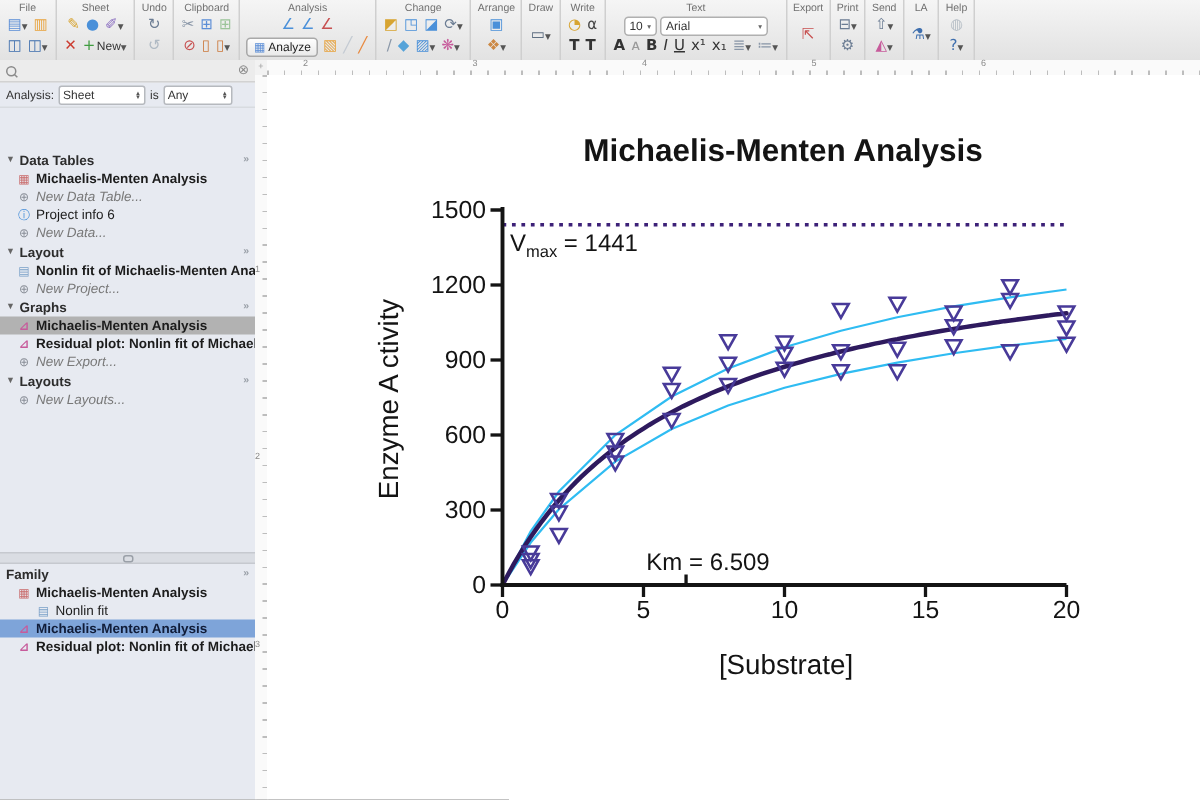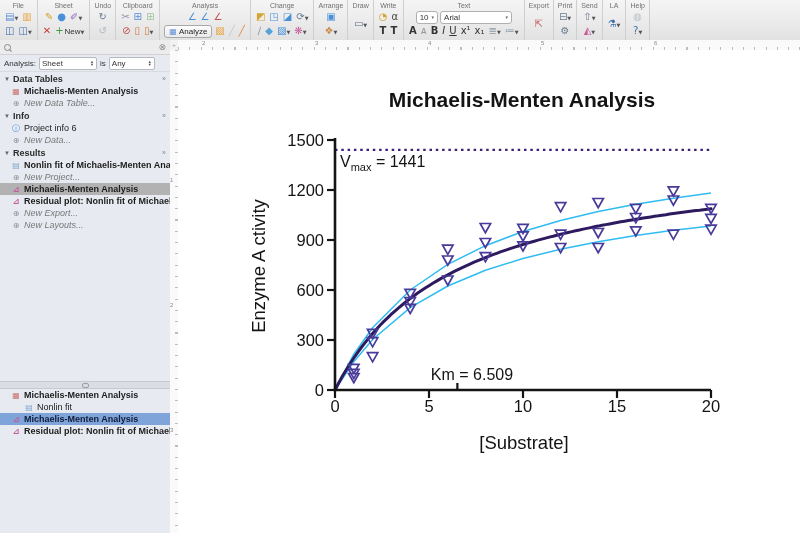--- a/index.html
+++ b/index.html
@@ -29,21 +29,21 @@
            border-right:1px solid #c2c5ca;display:flex;flex-direction:column;font-size:9px;color:#1c1c1c;}
   .search-row{height:14px;background:#ececec;border-bottom:1px solid #d2d2d2;display:flex;align-items:center;padding:0 4px;gap:4px;flex:none;}
   .mag{width:5px;height:5px;border:1px solid #8a8a8a;border-radius:50%;position:relative;flex:none;}
   .mag::after{content:"";position:absolute;width:3px;height:1px;background:#8a8a8a;transform:rotate(45deg);left:4px;top:5px;}
   .search-input{flex:1;border:none;outline:none;background:transparent;font-size:9px;height:12px;padding:0;}
   .clear-btn{color:#8a8a8a;font-size:9px;line-height:9px;font-family:"DejaVu Sans",sans-serif;flex:none;}
   .restrict-row{height:16px;display:flex;align-items:center;gap:3px;padding:0 4px;border-bottom:1px solid #d8dbe0;font-size:8px;flex:none;color:#333;}
   .msel{border:1px solid #b6b9be;background:#fff;border-radius:2px;height:11px;display:flex;align-items:center;font-size:8px;padding:0 2px;gap:2px;}
   .msel .stp{display:flex;flex-direction:column;font-size:4px;line-height:3px;color:#555;margin-left:auto;}
   .msel.w1{width:52px;} .msel.w2{width:40px;}
-  .nav{flex:none;}
+  .nav{flex:none;margin-top:28px;}
   .sec-header{height:13px;display:flex;align-items:center;padding:0 4px;font-weight:bold;color:#2d2d2d;gap:3px;}
   .sec-header .tri{font-size:6px;color:#666;}
   .sec-header .chev{margin-left:auto;color:#9aa0a8;font-size:7px;}
   .nav-item,.fam-item{height:12px;display:flex;align-items:center;padding-left:11px;gap:3px;white-space:nowrap;overflow:hidden;}
   .nav-item.muted,.fam-item.muted{color:#787878;font-style:italic;}
   .nav-item.bold,.fam-item.bold{font-weight:bold;}
   .nav-item.sel-gray{background:#b2b2b2;}
   .fam-item.sel-blue{background:#7ea4d9;color:#101c38;font-weight:bold;}
   .iicon{font-family:"DejaVu Sans",sans-serif;font-size:8px;width:10px;text-align:center;flex:none;}
   .flex-spacer{flex:1;}
@@ -268,68 +268,77 @@
           <span class="chev">»</span>
         </div>
         <div class="nav-item bold">
           <span class="iicon" style="color: rgb(201, 107, 107);">▦</span>
           <span>Michaelis-Menten Analysis</span>
         </div>
         <div class="nav-item muted">
           <span class="iicon" style="color: rgb(138, 143, 152);">⊕</span>
           <span>New Data Table...</span>
         </div>
-        <div class="sec-header">
-          <span class="tri">▼</span>
-          <span>Info</span>
-          <span class="chev">»</span>
-        </div>
         <div class="nav-item">
           <span class="iicon" style="color: rgb(74, 144, 217);">ⓘ</span>
           <span>Project info 6</span>
         </div>
         <div class="nav-item muted">
           <span class="iicon" style="color: rgb(138, 143, 152);">⊕</span>
           <span>New Data...</span>
         </div>
         <div class="sec-header">
           <span class="tri">▼</span>
-          <span>Results</span>
+          <span>Layout</span>
           <span class="chev">»</span>
         </div>
         <div class="nav-item bold">
           <span class="iicon" style="color: rgb(122, 160, 200);">▤</span>
           <span>Nonlin fit of Michaelis-Menten Analysis</span>
         </div>
         <div class="nav-item muted">
           <span class="iicon" style="color: rgb(138, 143, 152);">⊕</span>
           <span>New Project...</span>
         </div>
+        <div class="sec-header">
+          <span class="tri">▼</span>
+          <span>Graphs</span>
+          <span class="chev">»</span>
+        </div>
         <div class="nav-item bold sel-gray">
           <span class="iicon" style="color: rgb(199, 91, 155);">⊿</span>
           <span>Michaelis-Menten Analysis</span>
         </div>
         <div class="nav-item bold">
           <span class="iicon" style="color: rgb(199, 91, 155);">⊿</span>
           <span>Residual plot: Nonlin fit of Michaelis-Menten Analysis</span>
         </div>
         <div class="nav-item muted">
           <span class="iicon" style="color: rgb(138, 143, 152);">⊕</span>
           <span>New Export...</span>
         </div>
+        <div class="sec-header">
+          <span class="tri">▼</span>
+          <span>Layouts</span>
+          <span class="chev">»</span>
+        </div>
         <div class="nav-item muted">
           <span class="iicon" style="color: rgb(138, 143, 152);">⊕</span>
           <span>New Layouts...</span>
         </div>
       </div>
     <div class="flex-spacer"></div>
     <div class="splitter">
         <span class="dot"></span>
       </div>
     <div class="family">
+      <div class="fam-header">
+        <span>Family</span>
+          <span class="chev">»</span>
+      </div>
       <div>
           <div class="fam-item bold">
             <span class="iicon" style="color: rgb(201, 107, 107);">▦</span>
             <span>Michaelis-Menten Analysis</span>
           </div>
           <div class="fam-item fam-indent1">
             <span class="iicon" style="color: rgb(122, 160, 200);">▤</span>
             <span>Nonlin fit</span>
           </div>
           <div class="fam-item sel-blue">

